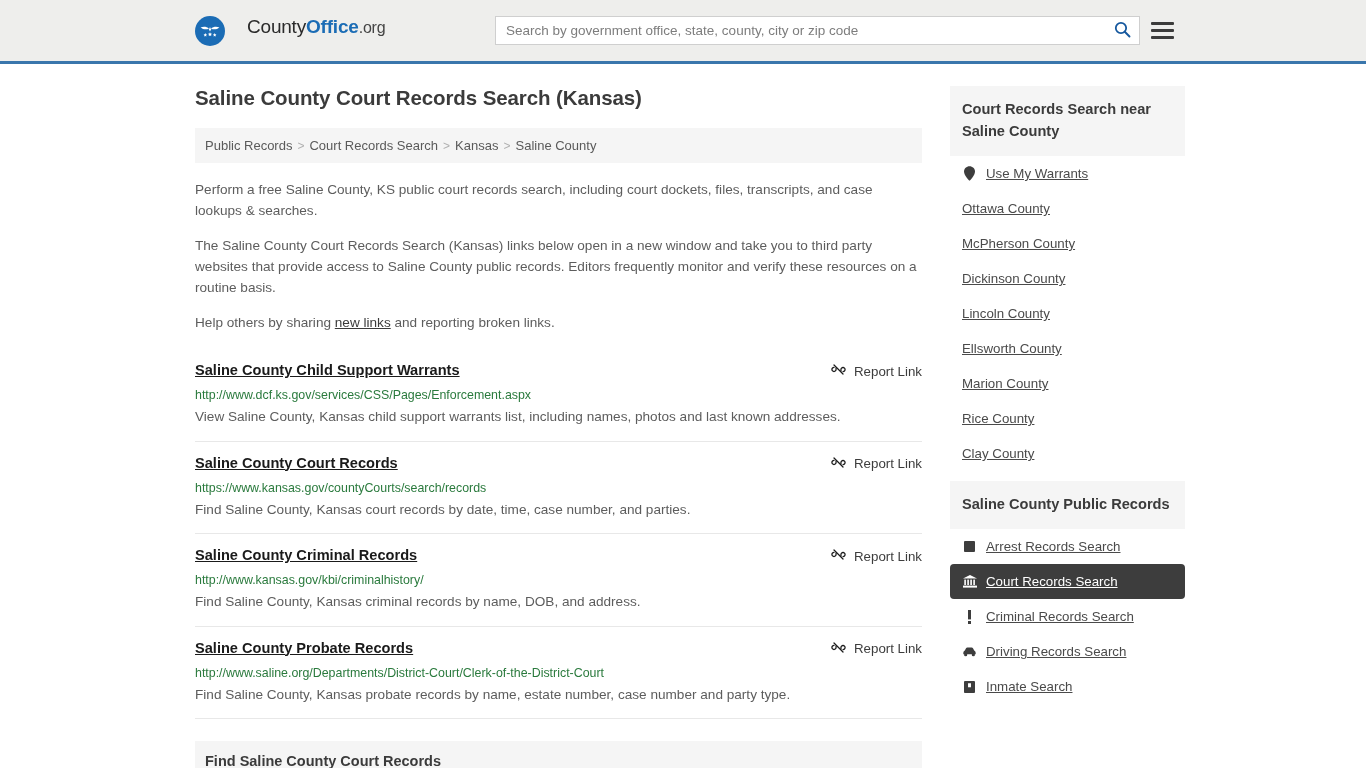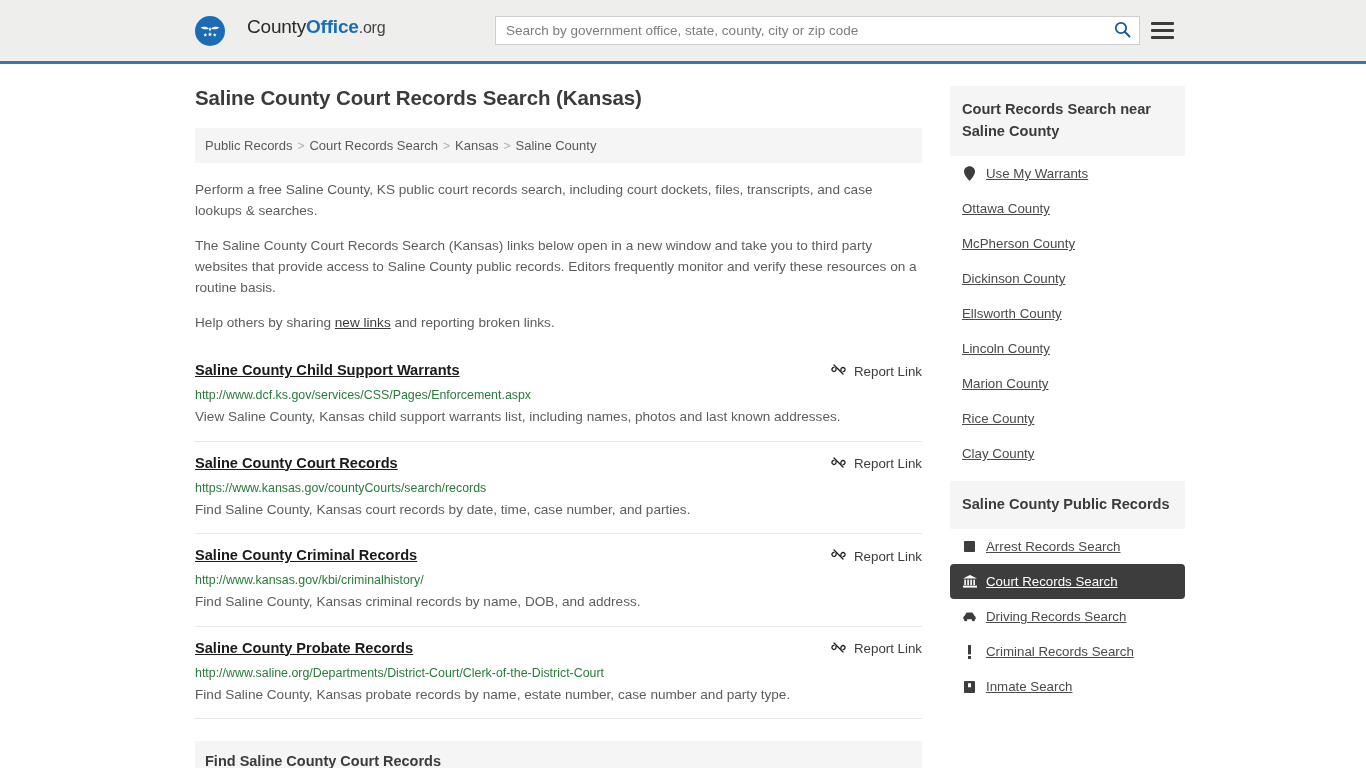--- a/index.html
+++ b/index.html
@@ -393,26 +393,26 @@
             <span class="label">McPherson County</span>
           </a>
         </li>
         <li>
           <a class="side-link" href="#">
             <span class="label">Dickinson County</span>
           </a>
         </li>
         <li>
           <a class="side-link" href="#">
+            <span class="label">Lincoln County</span>
+          </a>
+        </li>
+        <li>
+          <a class="side-link" href="#">
             <span class="label">Ellsworth County</span>
-          </a>
-        </li>
-        <li>
-          <a class="side-link" href="#">
-            <span class="label">Lincoln County</span>
           </a>
         </li>
         <li>
           <a class="side-link" href="#">
             <span class="label">Marion County</span>
           </a>
         </li>
         <li>
           <a class="side-link" href="#">
             <span class="label">Rice County</span>
@@ -450,43 +450,43 @@
                 <rect x="10.3" y="4.6" width="1.6" height="5.4" fill="currentColor"></rect>
                 <rect x="0" y="10.6" width="14" height="2" fill="currentColor"></rect>
               </svg>
             </span>
             <span class="label">Court Records Search</span>
           </a>
         </li>
         <li>
           <a class="side-link" href="#">
             <span class="side-ico">
+              <svg width="5" height="14" viewBox="0 0 5 14" aria-hidden="true">
+                <rect x="1" y="0" width="3" height="9.4" fill="currentColor"></rect>
+                <rect x="1" y="11" width="3" height="3" fill="currentColor"></rect>
+              </svg>
+            </span>
+            <span class="label">Criminal Records Search</span>
+          </a>
+        </li>
+        <li>
+          <a class="side-link" href="#">
+            <span class="side-ico">
               <svg width="15" height="10" viewBox="0 0 16 10" aria-hidden="true">
                 <path d="M1.4 6.2 C1.4 4.6 2.0 3.9 3.0 3.4 L4.3 1.0 C4.6 0.4 5.0 0.2 5.7 0.2 L10.3 0.2 C11.0 0.2 11.4 0.4 11.7 1.0 L13.0 3.4 C14.0 3.9 14.6 4.6 14.6 6.2 L14.6 7.4 L1.4 7.4 Z" fill="currentColor"></path>
                 <circle cx="3.9" cy="7.8" r="1.7" fill="currentColor"></circle>
                 <circle cx="12.1" cy="7.8" r="1.7" fill="currentColor"></circle>
               </svg>
             </span>
             <span class="label">Driving Records Search</span>
           </a>
         </li>
         <li>
           <a class="side-link" href="#">
             <span class="side-ico">
-              <svg width="5" height="14" viewBox="0 0 5 14" aria-hidden="true">
-                <rect x="1" y="0" width="3" height="9.4" fill="currentColor"></rect>
-                <rect x="1" y="11" width="3" height="3" fill="currentColor"></rect>
-              </svg>
-            </span>
-            <span class="label">Criminal Records Search</span>
-          </a>
-        </li>
-        <li>
-          <a class="side-link" href="#">
-            <span class="side-ico">
               <svg width="11" height="12" viewBox="0 0 12 13" aria-hidden="true">
                 <rect x="0" y="0" width="12" height="13" rx="1" fill="currentColor"></rect>
                 <rect x="4.4" y="2.4" width="3.2" height="4.4" fill="#ffffff"></rect>
               </svg>
             </span>
             <span class="label">Inmate Search</span>
           </a>
         </li>
       </ul>
     </div>

